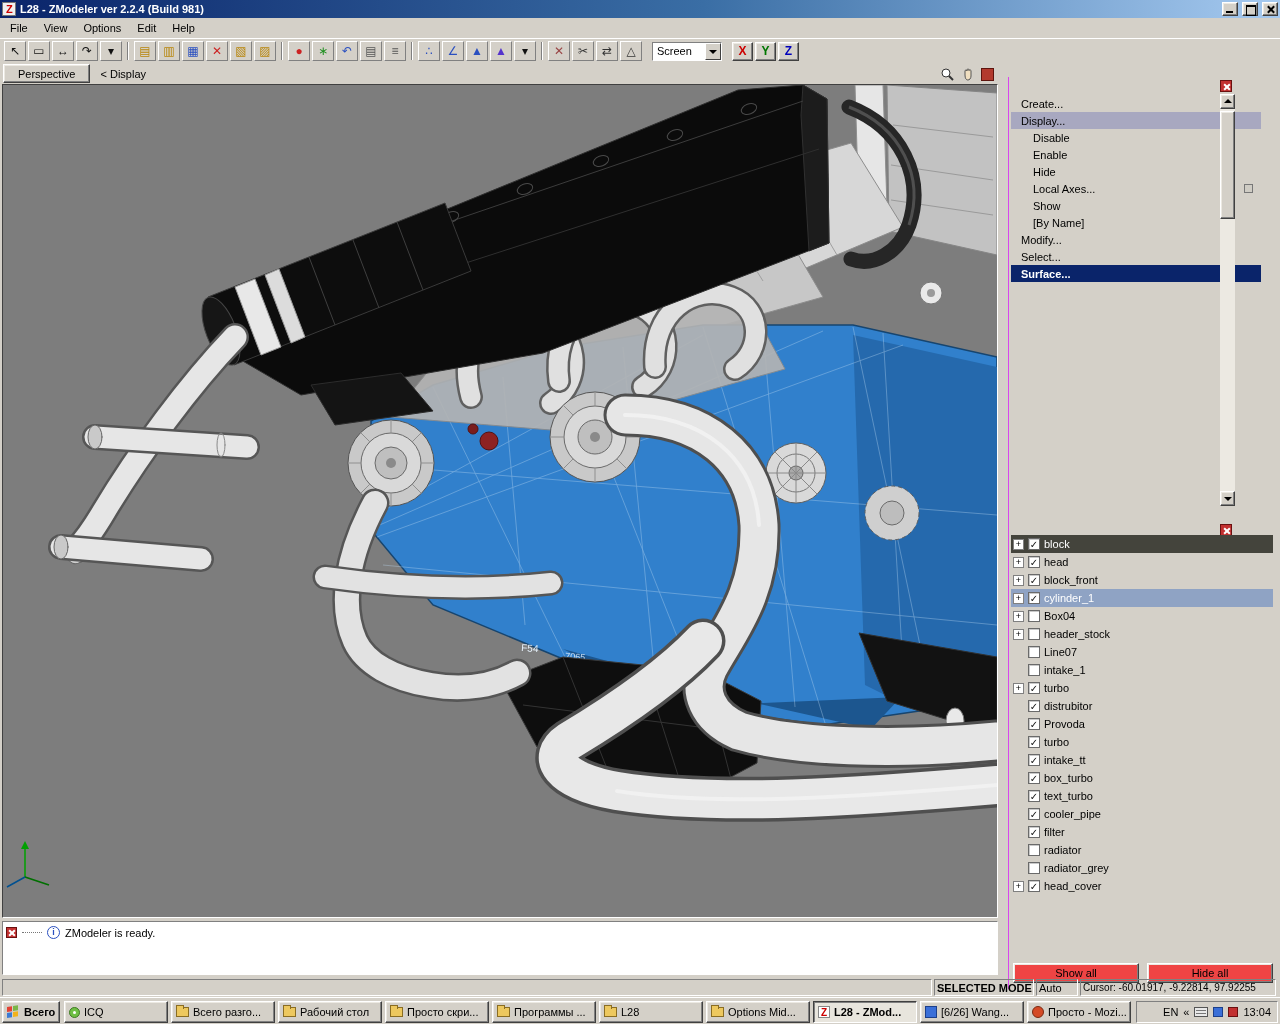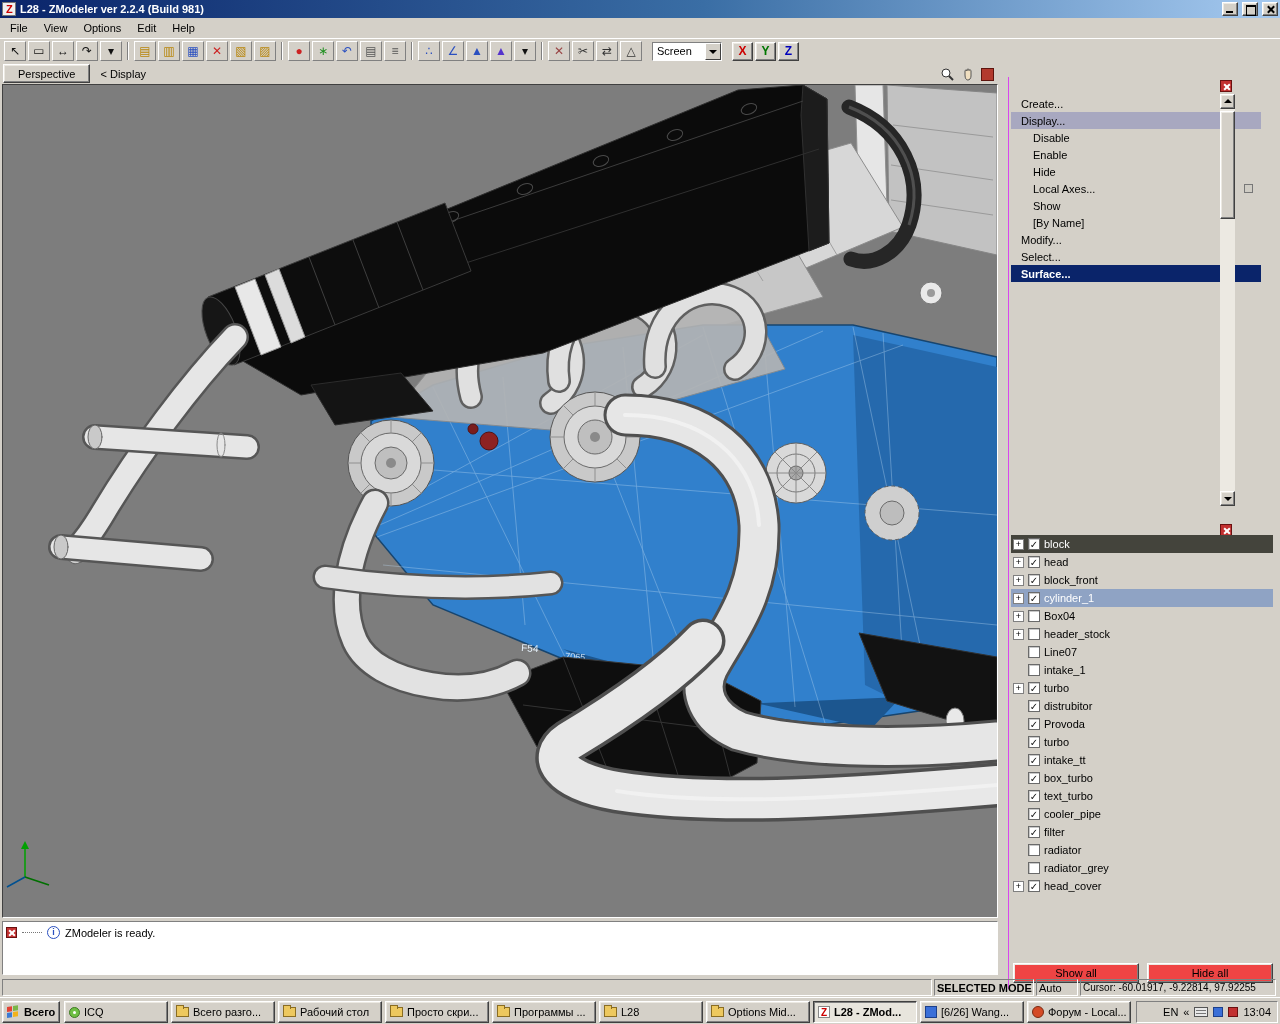--- a/index.html
+++ b/index.html
@@ -648,21 +648,21 @@
       <div class="task-btn raised active">
         <span class="task-icon icon-zmod">Z</span>
         <span class="task-label">L28 - ZMod...</span>
       </div>
       <div class="task-btn raised">
         <span class="task-icon icon-media"></span>
         <span class="task-label">[6/26] Wang...</span>
       </div>
       <div class="task-btn raised">
         <span class="task-icon icon-mozilla"></span>
-        <span class="task-label">Форум - Local...</span>
+        <span class="task-label">Просто - Mozi...</span>
       </div>
     </div>
   <div class="tray">
     <span>EN</span>
     <span>«</span>
     <span class="tray-kb"></span>
     <span class="tray-blue"></span>
     <span class="tray-red"></span>
     <span class="tray-clock">13:04</span>
   </div>

